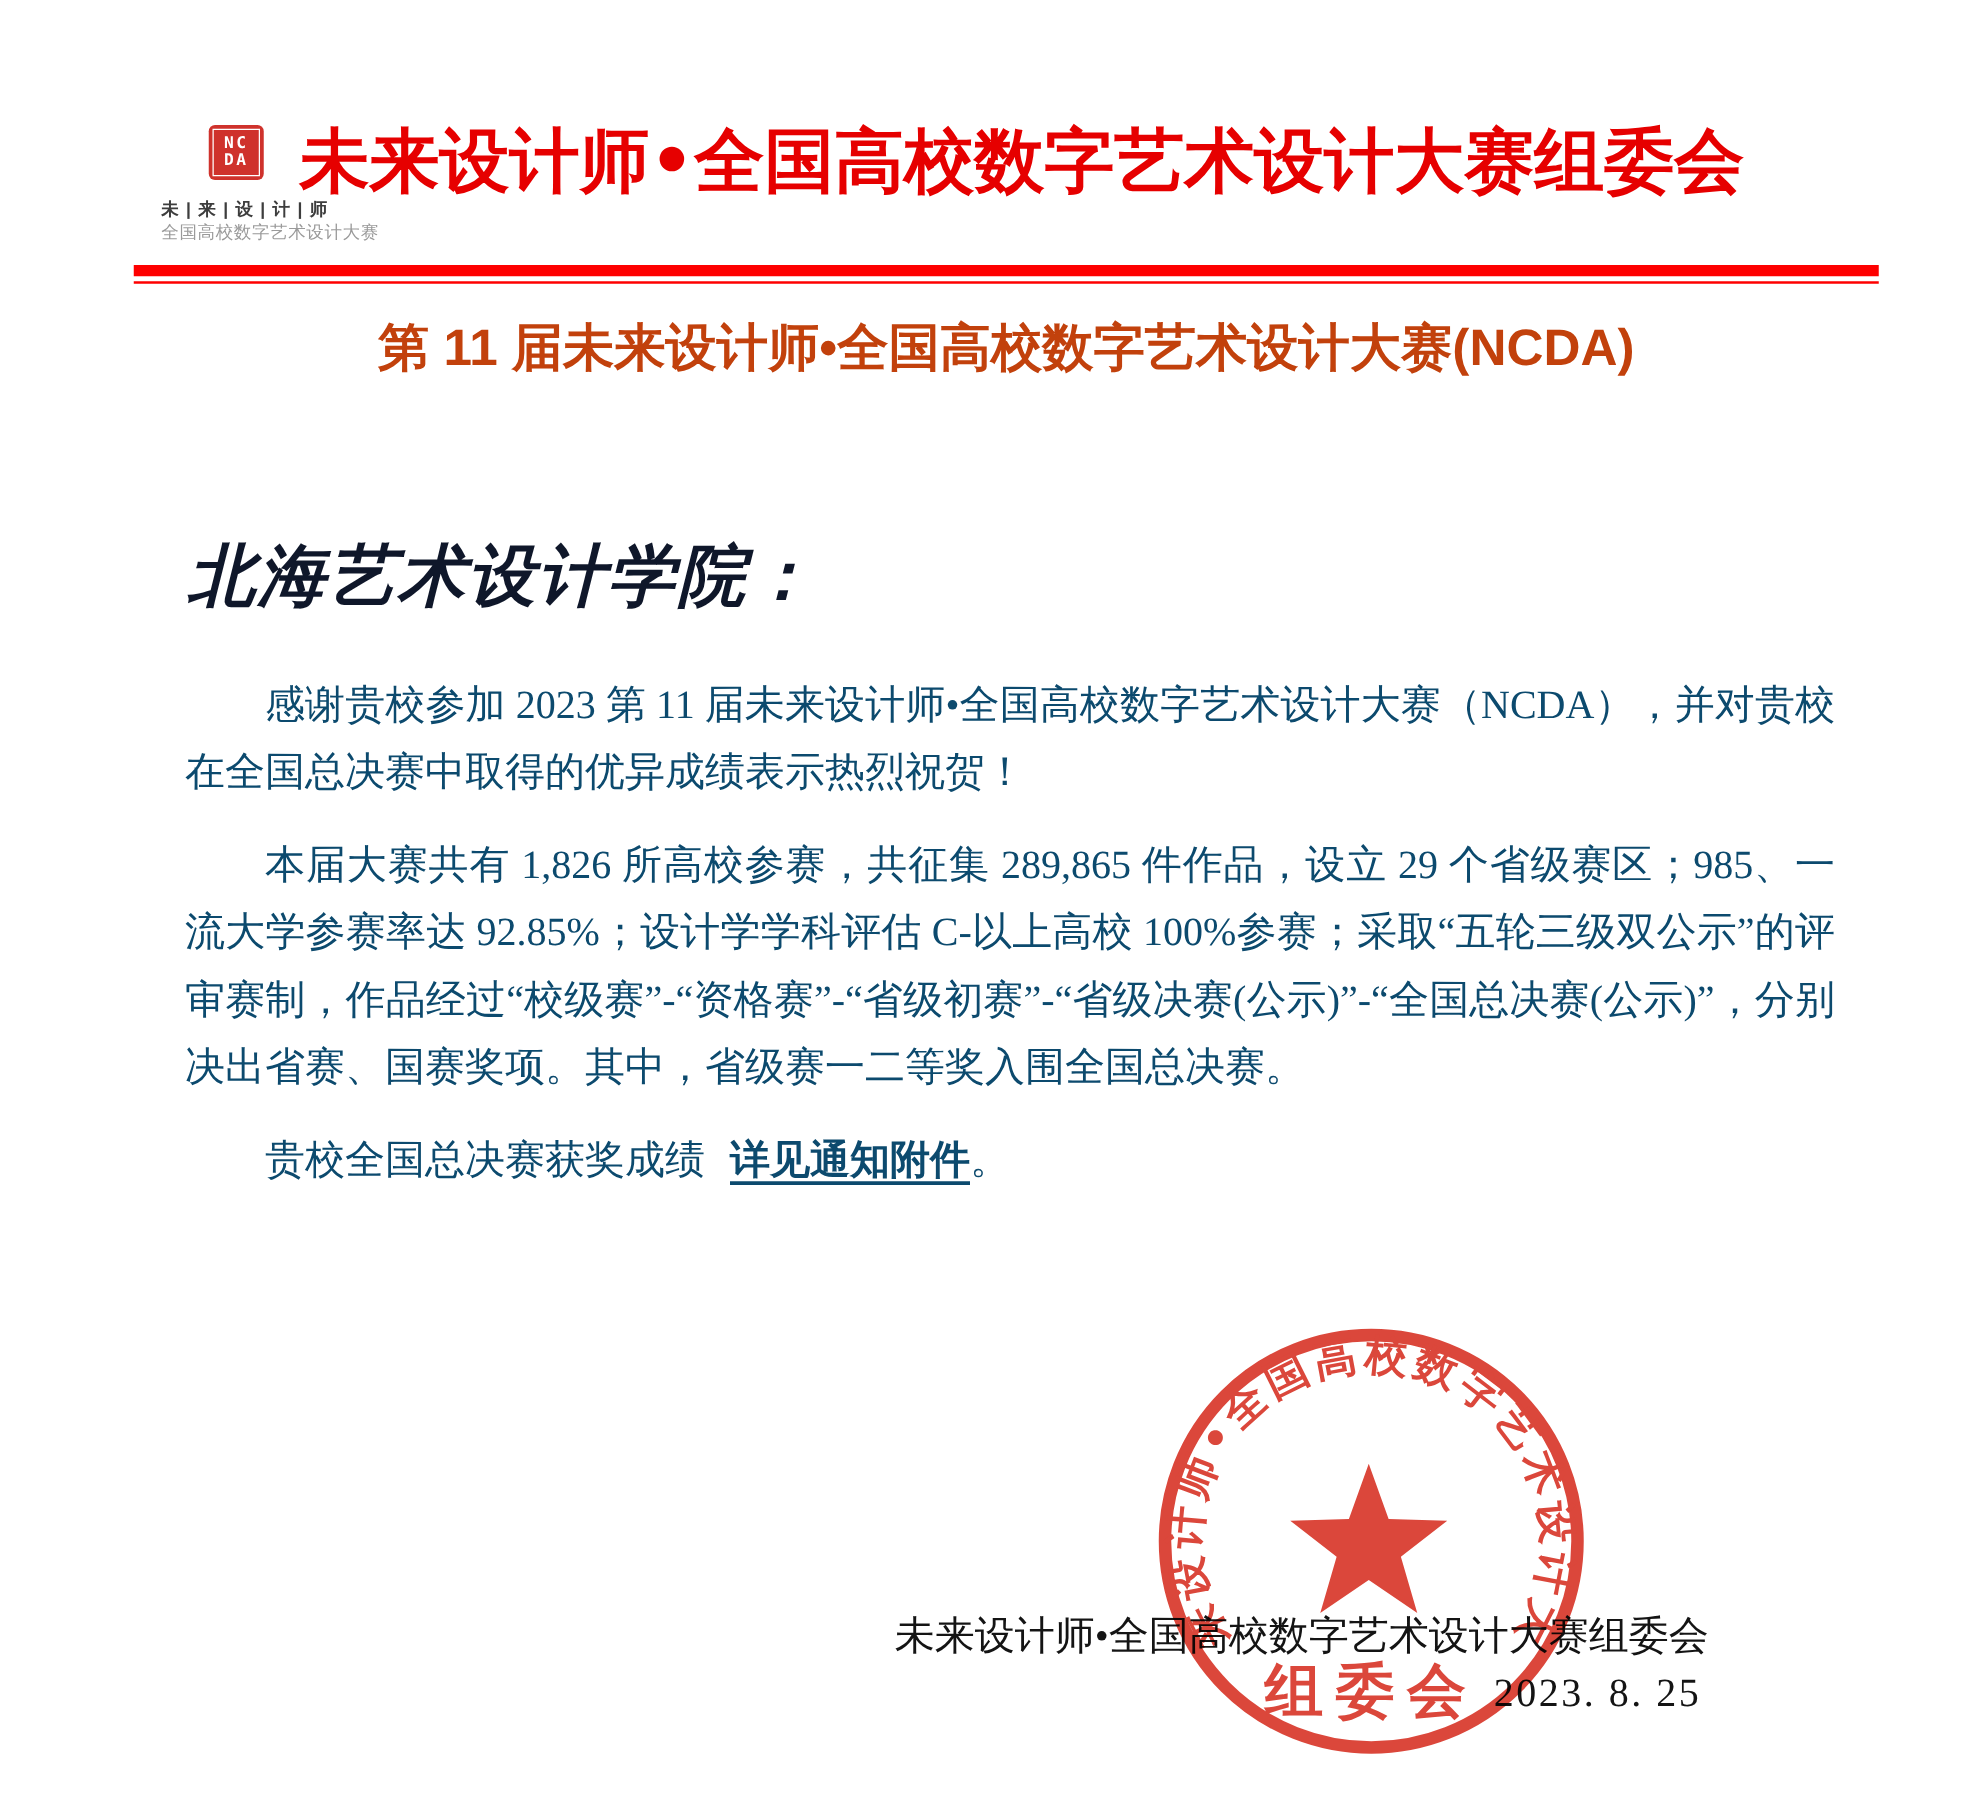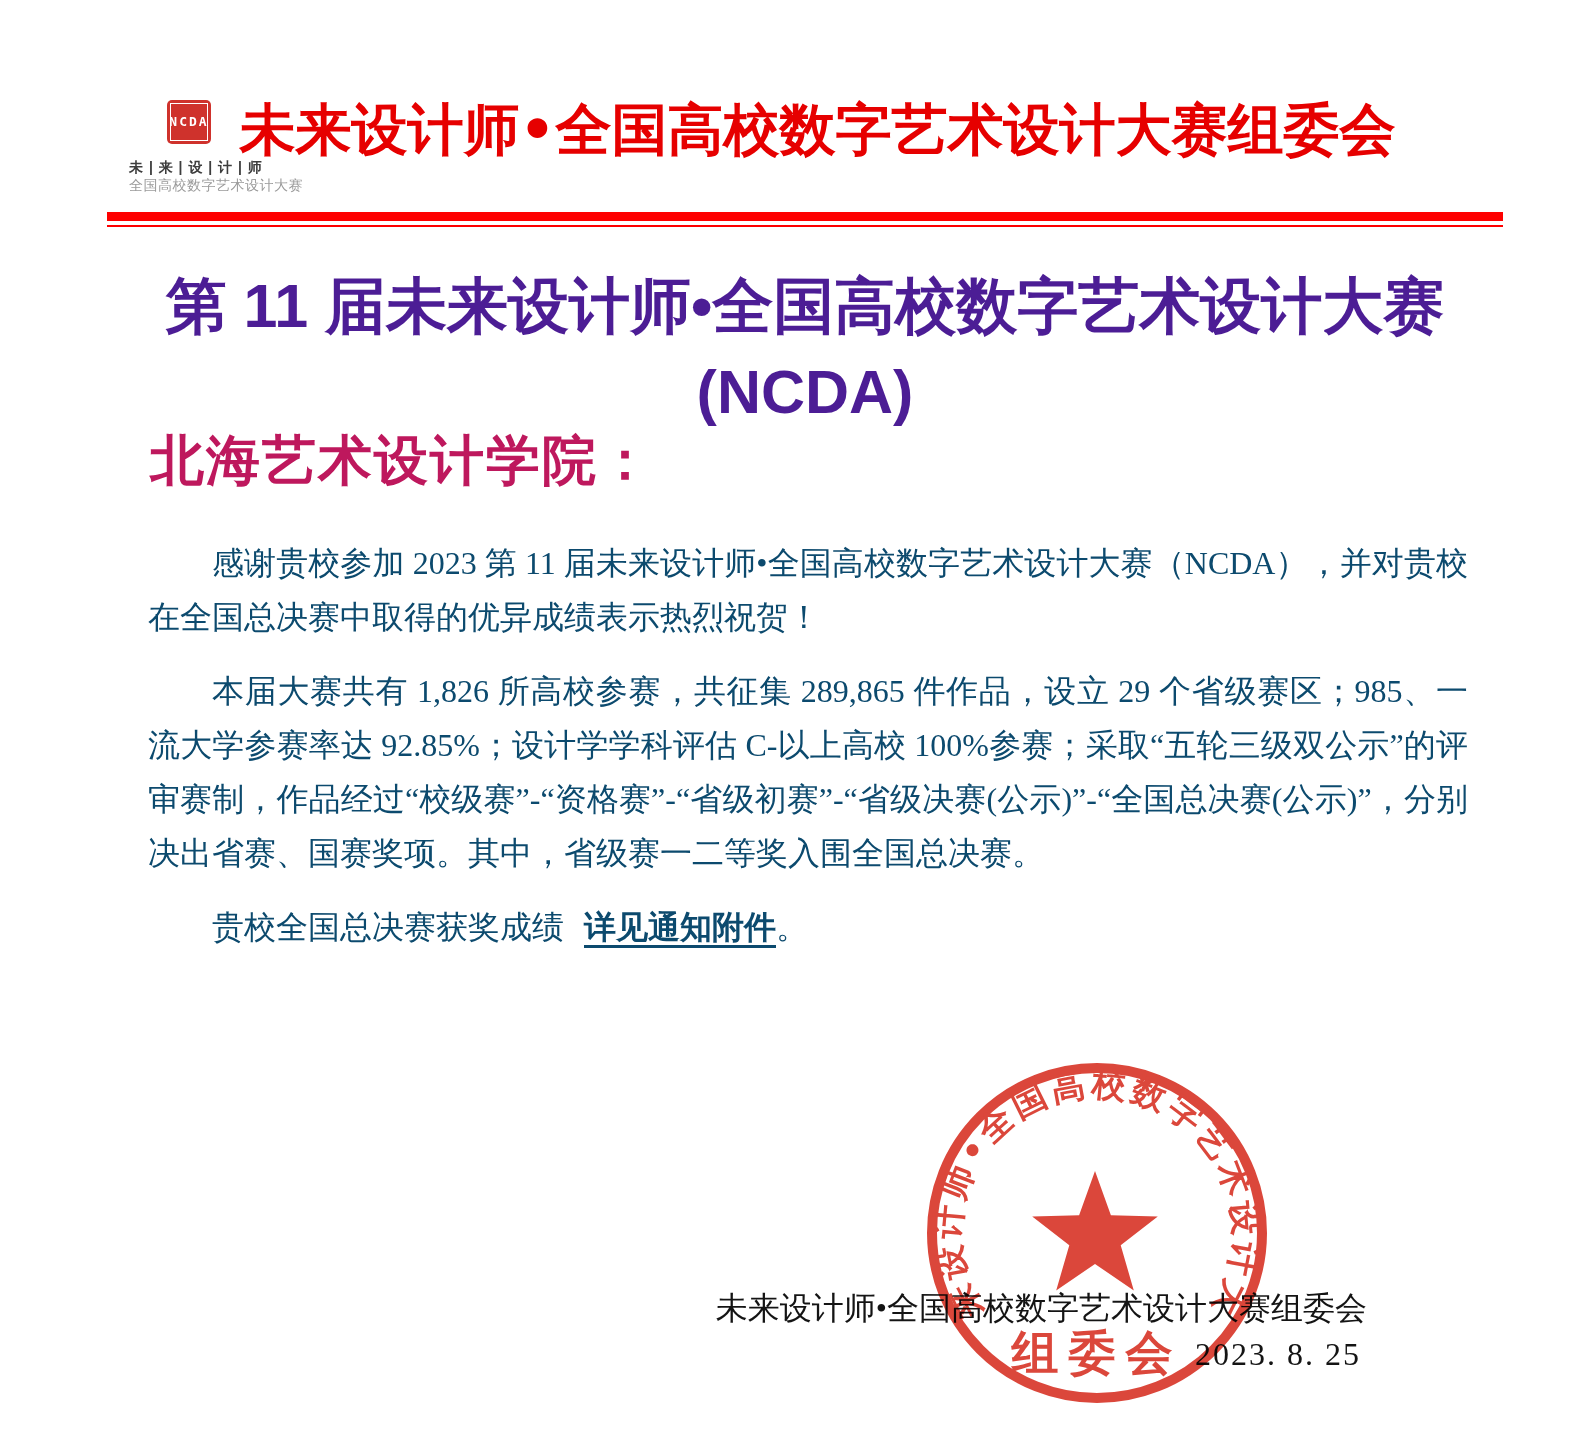--- a/index.html
+++ b/index.html
@@ -4,45 +4,45 @@
 <style>
   html,body{margin:0;padding:0;background:#ffffff;}
   .page{position:relative;width:1581px;height:1453px;background:#ffffff;overflow:hidden;
         font-family:"Liberation Serif", serif;color:#1c1c1c;}
 
   
   .logo{position:absolute;left:129px;top:100px;width:120px;text-align:center;}
   .logo-square{width:44px;height:44px;margin:0 auto;background:#cf322c;border-radius:5px;
                padding:3px;box-sizing:border-box;}
   .logo-square-inner{width:100%;height:100%;border:1.5px solid #ffffff;box-sizing:border-box;
-               display:flex;flex-direction:row;align-items:center;justify-content:center;
+               display:flex;flex-direction:column;align-items:center;justify-content:center;
                color:#ffffff;font-family:"DejaVu Sans Mono", monospace;font-weight:bold;
                font-size:13px;line-height:14px;letter-spacing:2px;}
   .logo-name{margin-top:16px;font-size:14px;line-height:15px;color:#3d3d3d;
              font-family:"Liberation Sans", sans-serif;letter-spacing:1px;white-space:nowrap;font-weight:bold;}
   .logo-sub{margin-top:5px;font-size:14px;line-height:10px;color:#9a9a9a;
             font-family:"Liberation Sans", sans-serif;letter-spacing:.5px;white-space:nowrap;}
 
   .header-title{position:absolute;left:235px;top:96px;width:1165px;text-align:center;
                 color:#e60000;font-size:56px;line-height:66px;font-weight:bold;
                 font-family:"DejaVu Serif", serif;white-space:nowrap;}
 
   .rules{position:absolute;left:107px;top:212px;width:1396px;}
   .rule-thick{height:9px;background:#fe0000;}
   .rule-thin{height:2px;background:#fe0000;margin-top:4px;}
 
   
-  .doc-title{position:absolute;left:107px;top:263px;width:1396px;text-align:center;
+  .doc-title{position:absolute;left:107px;top:235px;width:1396px;text-align:center;
              font-family:"Liberation Sans", sans-serif;font-weight:bold;
-             font-size:61px;line-height:86px;color:#4c1d95;}
+             font-size:41px;line-height:86px;color:#c2410c;}
 
   
   .salutation{position:absolute;left:150px;top:420px;
-              font-family:"DejaVu Serif", serif;font-weight:bold;
-              font-size:54px;line-height:80px;color:#be185d;letter-spacing:2px;text-align:center;}
+              font-family:"DejaVu Serif", serif;font-style:italic;font-weight:bold;
+              font-size:54px;line-height:80px;color:#0f172a;letter-spacing:2px;text-align:center;}
 
   
   .body-text{position:absolute;left:148px;top:536px;width:1320px;}
   .body-text p{margin:0 0 20px 0;font-size:32px;line-height:54px;text-align:justify;
                text-indent:2em;color:#0c4a6e;}
   .emph{font-weight:bold;text-decoration:underline;text-decoration-thickness:3px;
         text-underline-offset:7px;margin-left:20px;}
 
   
   .sign-org{position:absolute;right:214px;top:1286px;font-size:32px;line-height:44px;

